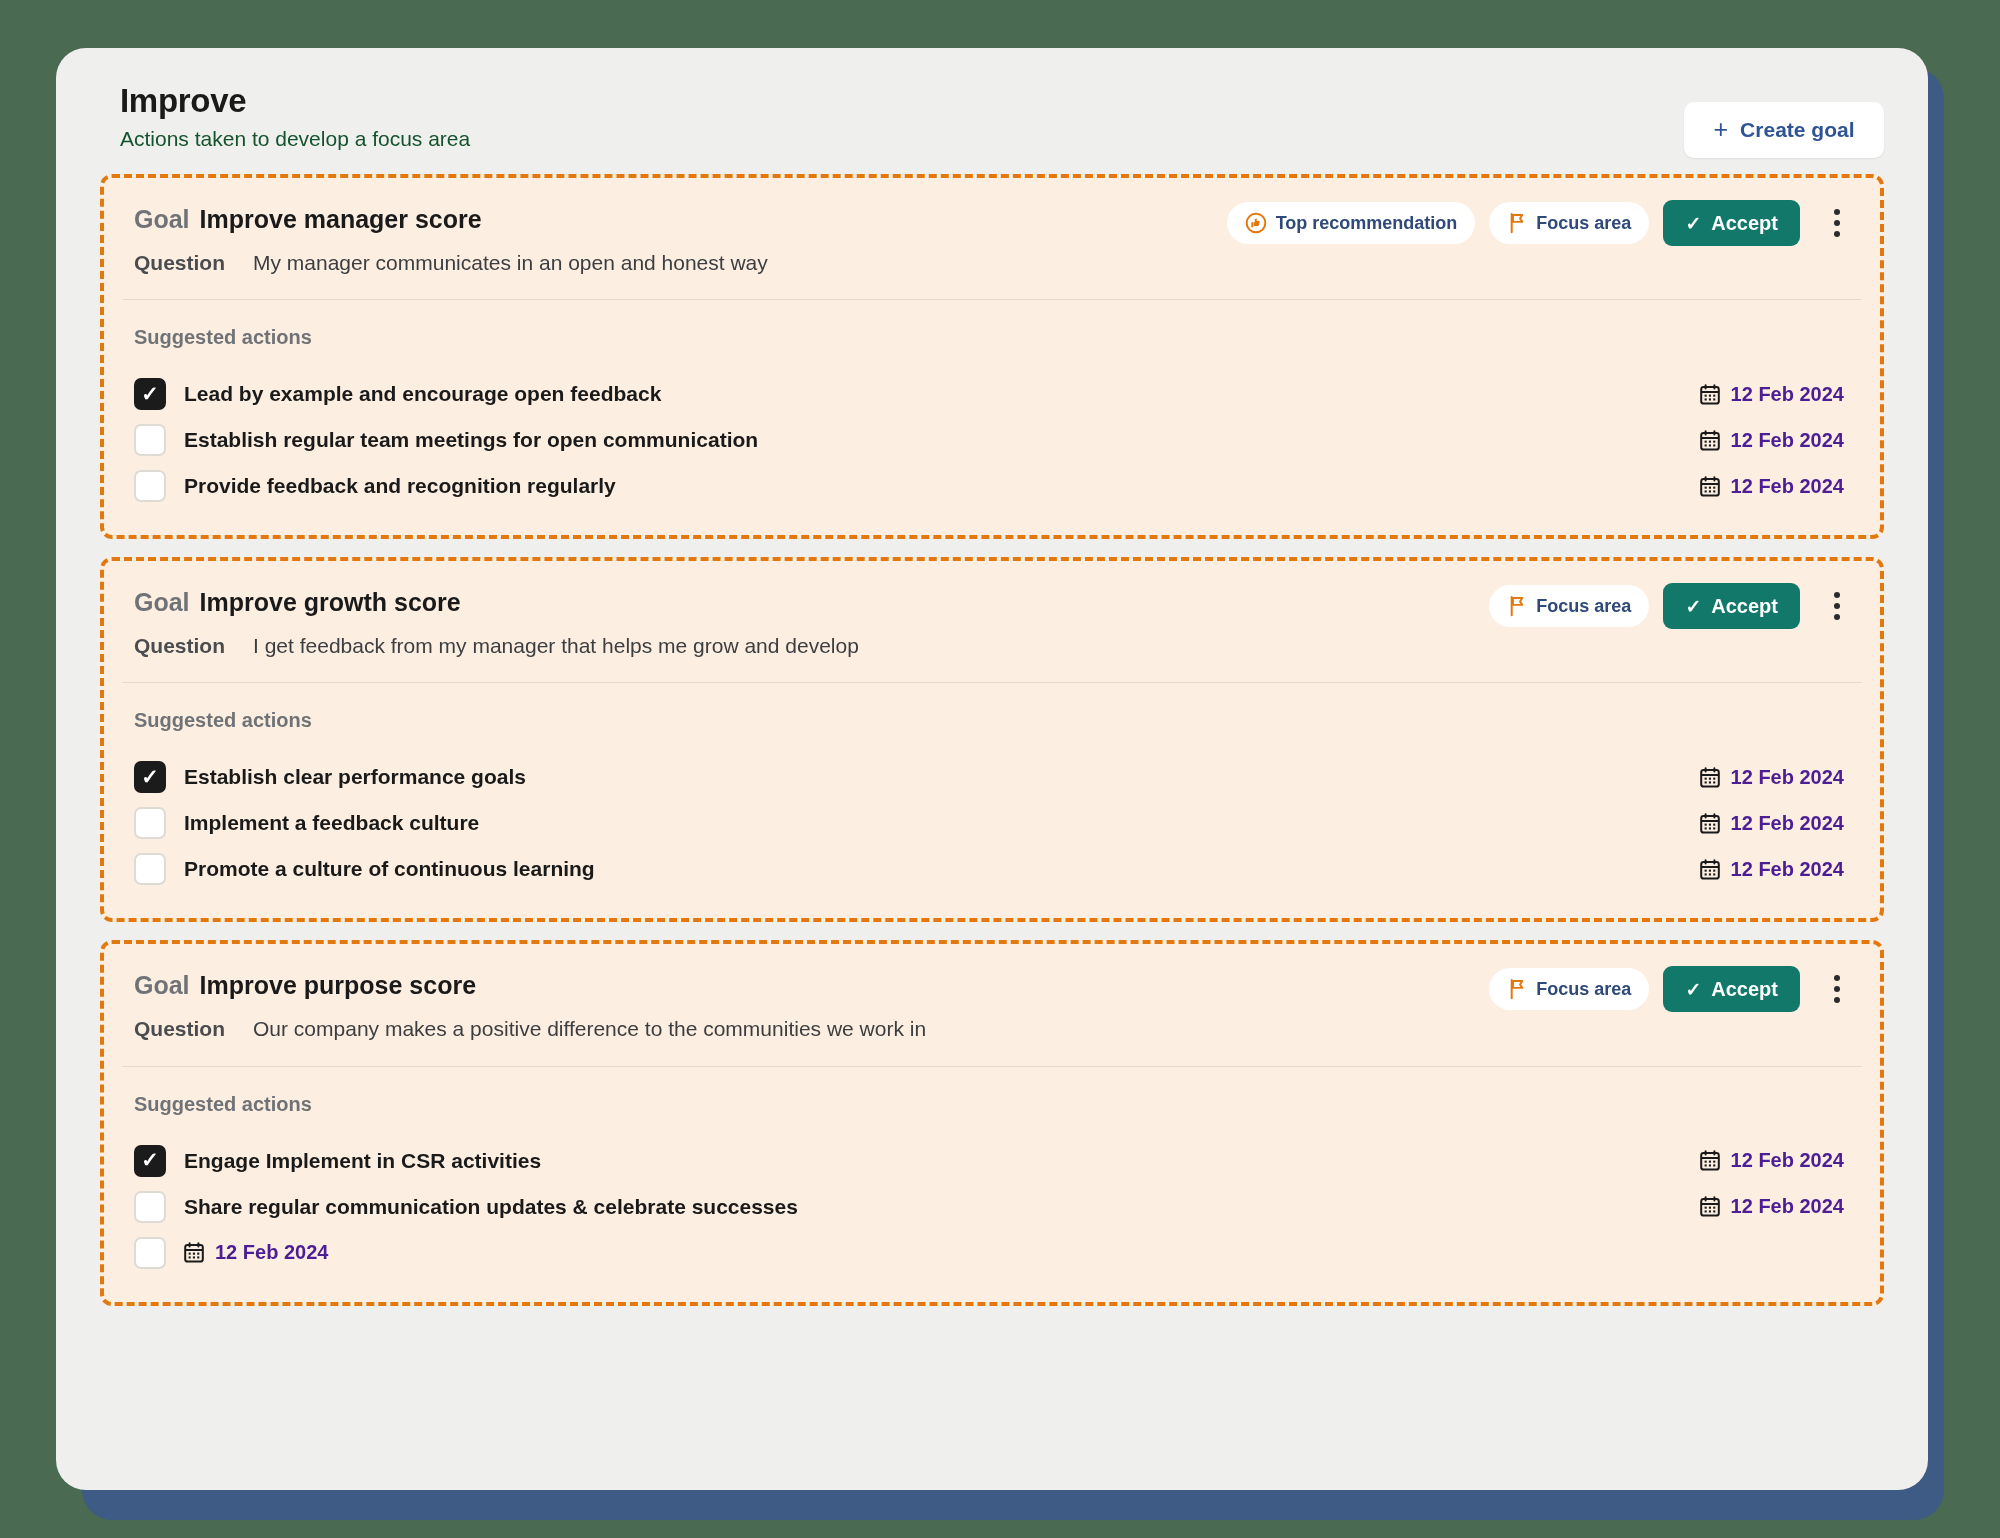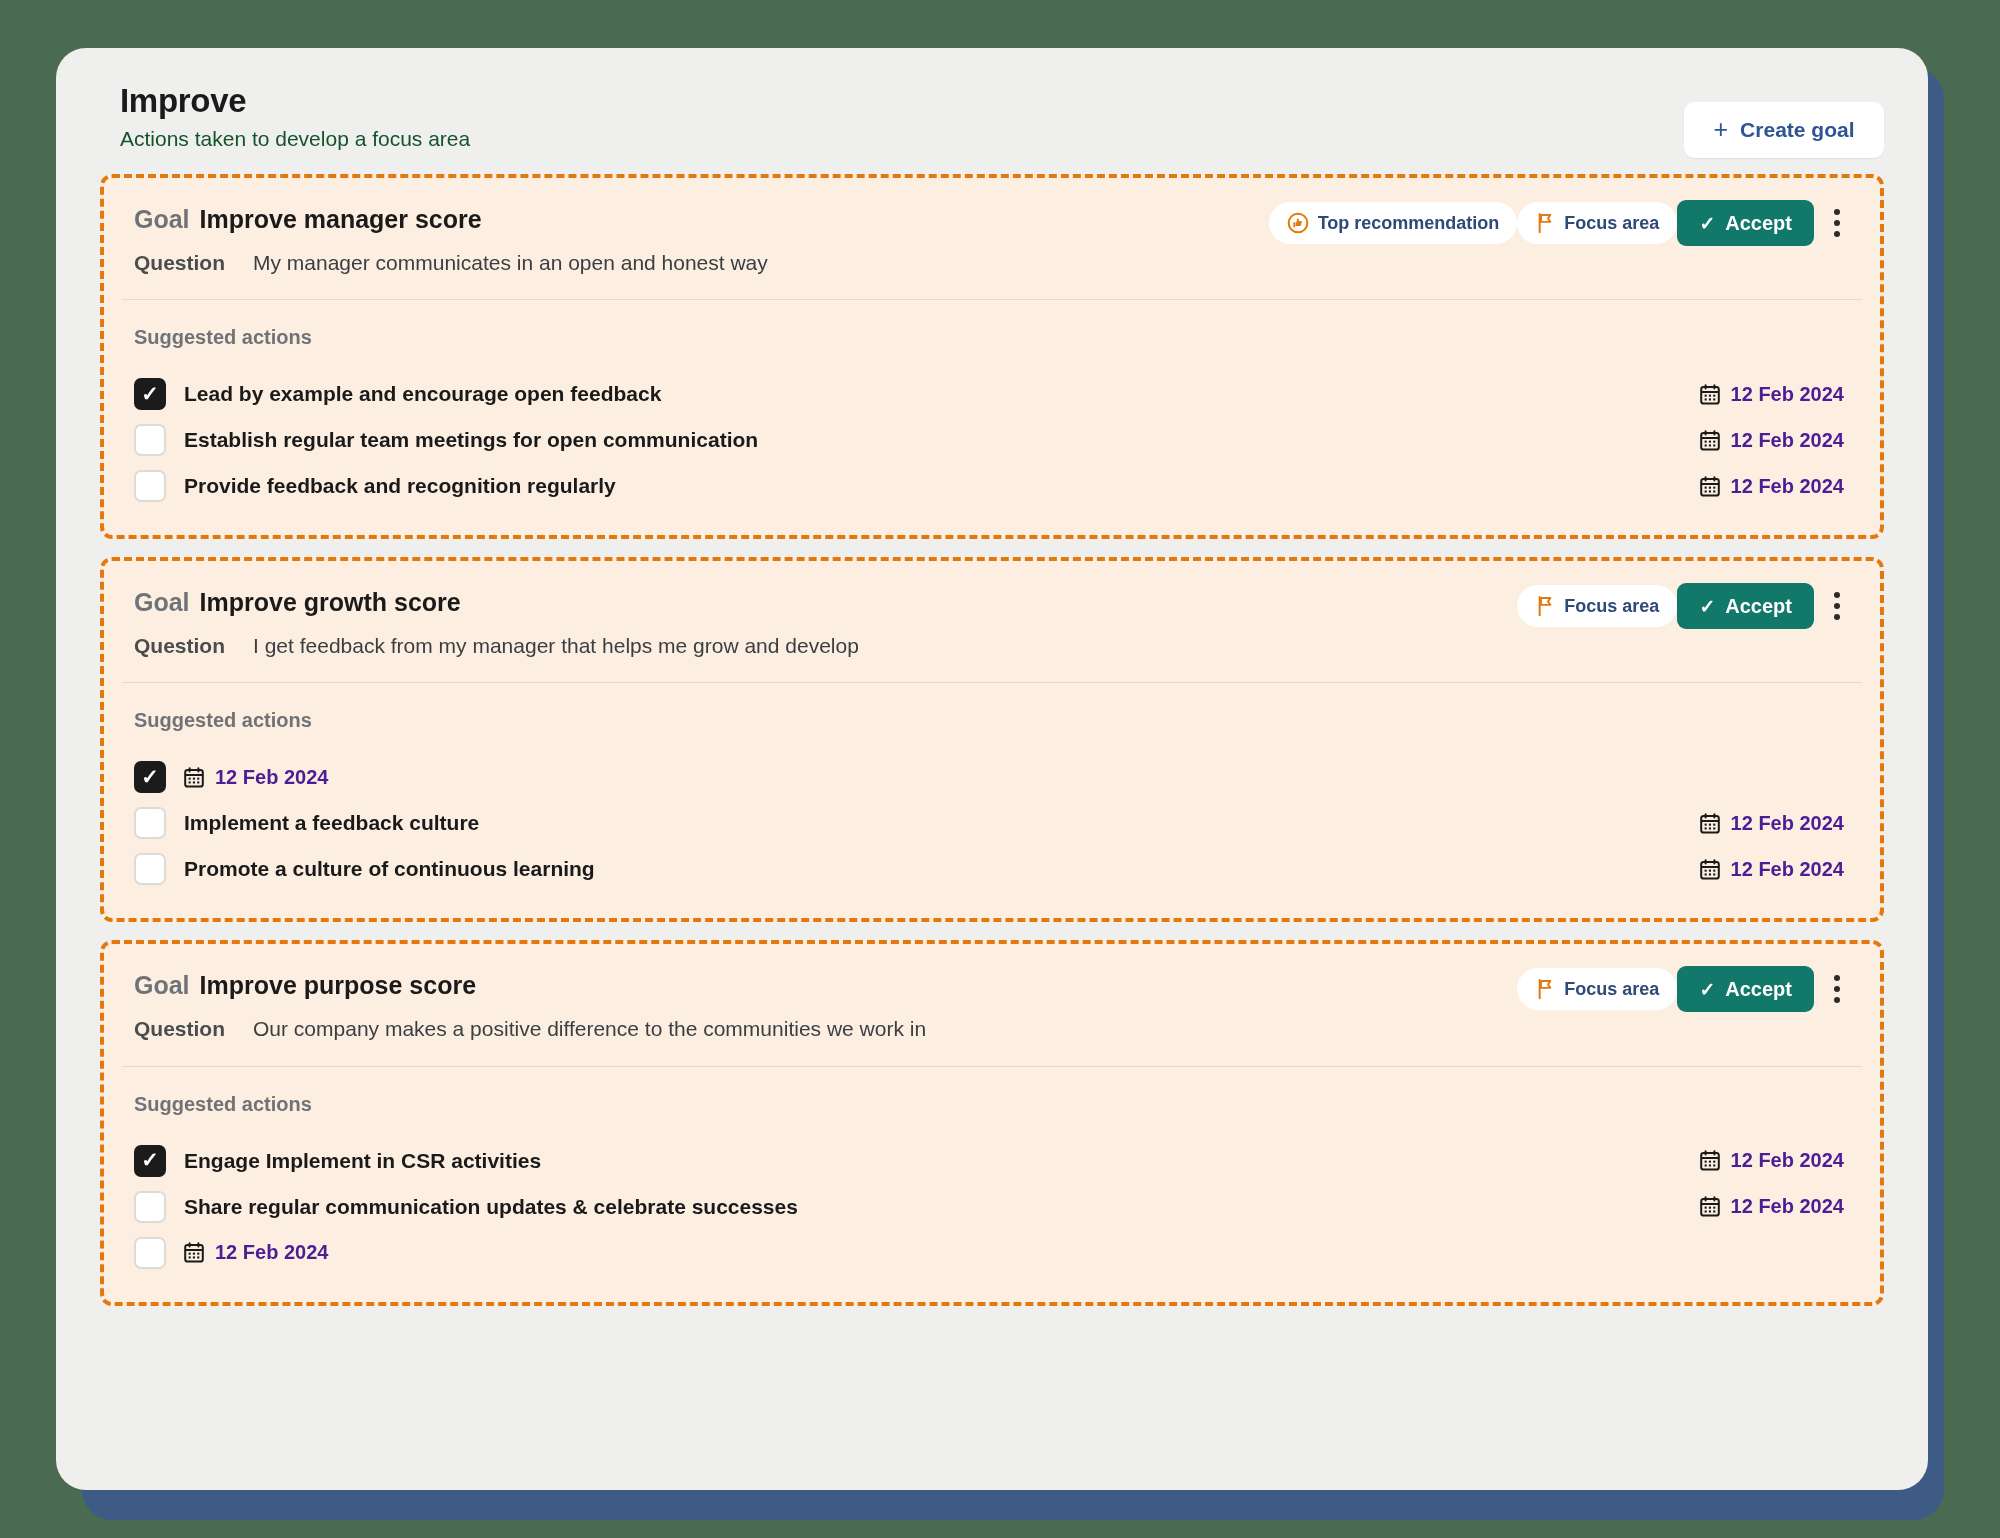--- a/index.html
+++ b/index.html
@@ -148,21 +148,21 @@
     font-weight: 400;
   }
 
   
   .head-controls {
     position: absolute;
     right: 26px;
     top: 22px;
     display: flex;
     align-items: center;
-    gap: 0;
+    gap: 14px;
   }
 
   .pill {
     display: flex;
     align-items: center;
     gap: 9px;
     height: 42px;
     padding: 0 18px;
     background: #ffffff;
     border-radius: 21px;
@@ -439,20 +439,21 @@
               </button>
             </div>
           </div>
           <div class="goal-divider"></div>
           <div class="actions-body">
             <div class="actions-title">Suggested actions</div>
             <div class="action-row">
               <div class="checkbox checked">
                 <span class="mark">✓</span>
               </div>
+              <div class="action-text">Establish clear performance goals</div>
               <div class="action-date">
                 <svg width="20" height="21" viewBox="0 0 20 21">
                   <rect x="1.2" y="3.0" width="17.6" height="16.6" rx="2.4" fill="none" stroke="#1a1a1a" stroke-width="2"></rect>
                   <path d="M1.2 8.0h17.6" stroke="#1a1a1a" stroke-width="2"></path>
                   <path d="M5.6 1.2v3.2M14.4 1.2v3.2" stroke="#1a1a1a" stroke-width="2" stroke-linecap="round"></path>
                   <rect x="4.6" y="10.6" width="2.1" height="2.1" fill="#1a1a1a"></rect>
                   <rect x="8.9" y="10.6" width="2.1" height="2.1" fill="#1a1a1a"></rect>
                   <rect x="13.2" y="10.6" width="2.1" height="2.1" fill="#1a1a1a"></rect>
                   <rect x="4.6" y="14.4" width="2.1" height="2.1" fill="#1a1a1a"></rect>
                   <rect x="8.9" y="14.4" width="2.1" height="2.1" fill="#1a1a1a"></rect>

